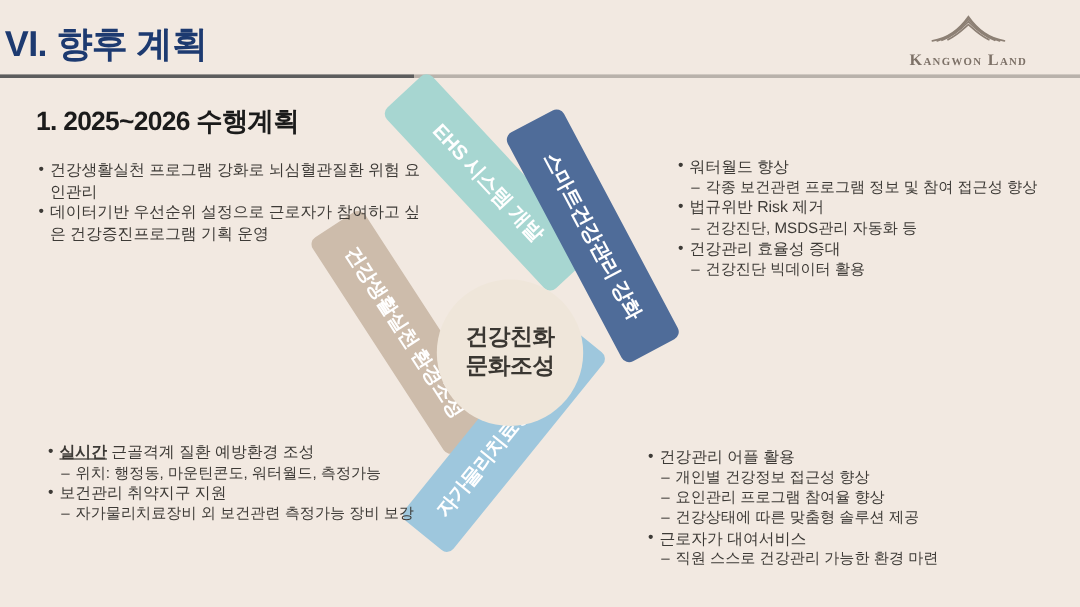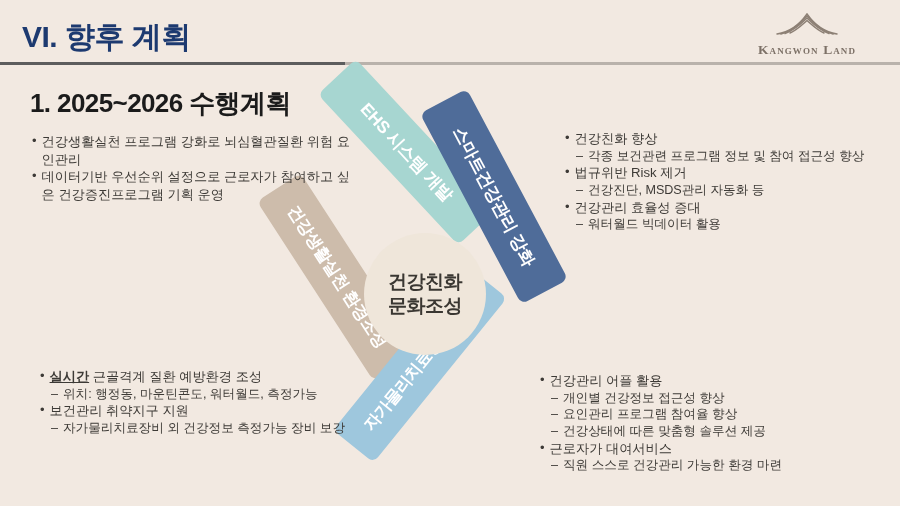--- a/index.html
+++ b/index.html
@@ -6,42 +6,42 @@
   body{
     width:900px;height:506px;overflow:hidden;
     background:#f2e9e1;
     font-family:"Liberation Sans","DejaVu Sans",sans-serif;
     position:relative;
   }
   #slide{position:absolute;inset:0;background:#f2e9e1;overflow:hidden;}
 
   
   .slide-title{
-    position:absolute;left:22px;top:17px;
+    position:absolute;left:4px;top:17px;
     font-size:30px;font-weight:bold;color:#1d3a70;
     letter-spacing:-0.5px;white-space:nowrap;
   }
   .header-rule{
     position:absolute;left:0;top:62px;width:900px;height:3px;
     background:linear-gradient(to right,#5d5d5d 0px,#5d5d5d 345px,#b9b2ab 345px,#b9b2ab 900px);
   }
   .logo-wrap{
     position:absolute;right:22px;top:10px;width:142px;height:48px;
     text-align:center;color:#8a7e72;
   }
   .logo-mark{display:block;margin:0 auto;}
   .logo-text{
     display:block;font-family:"Liberation Serif","DejaVu Serif",serif;
     font-size:13.5px;letter-spacing:1.1px;color:#7d7167;margin-top:6px;
     font-variant:small-caps;font-weight:600;
   }
 
   .section-title{
     position:absolute;left:30px;top:86px;
-    font-size:26px;font-weight:bold;color:#1b1b1b;letter-spacing:-0.6px;
+    font-size:22px;font-weight:bold;color:#1b1b1b;letter-spacing:-0.6px;
   }
 
   
   .txt-block{position:absolute;color:#3d3a36;}
   .li{display:flex;align-items:flex-start;line-height:1.33;}
   .li .mk{flex:0 0 auto;margin-right:5px;}
   .li .tx{flex:1 1 auto;}
   .lvl1{font-size:13.2px;}
   .lvl2{font-size:12.6px;padding-left:11px;}
   .dot{font-size:13px;line-height:1.2;}
@@ -153,59 +153,59 @@
         <span class="tx">건강생활실천 프로그램 강화로 뇌심혈관질환 위험 요인관리</span>
       </div>
       <div class="li lvl1">
         <span class="mk dot">•</span>
         <span class="tx">데이터기반 우선순위 설정으로 근로자가 참여하고 싶은 건강증진프로그램 기획 운영</span>
       </div>
     </div>
   <div class="txt-block" id="tr">
       <div class="li lvl1">
         <span class="mk dot">•</span>
-        <span class="tx">건강친화 향상</span>
+        <span class="tx">워터월드 향상</span>
       </div>
       <div class="li lvl2">
         <span class="mk dash">–</span>
         <span class="tx">각종 보건관련 프로그램 정보 및 참여 접근성 향상</span>
       </div>
       <div class="li lvl1">
         <span class="mk dot">•</span>
         <span class="tx">법규위반 Risk 제거</span>
       </div>
       <div class="li lvl2">
         <span class="mk dash">–</span>
         <span class="tx">건강진단, MSDS관리 자동화 등</span>
       </div>
       <div class="li lvl1">
         <span class="mk dot">•</span>
         <span class="tx">건강관리 효율성 증대</span>
       </div>
       <div class="li lvl2">
         <span class="mk dash">–</span>
-        <span class="tx">워터월드 빅데이터 활용</span>
+        <span class="tx">건강진단 빅데이터 활용</span>
       </div>
     </div>
   <div class="txt-block" id="bl">
       <div class="li lvl1">
         <span class="mk dot">•</span>
         <span class="tx"><span class="bold-u">실시간</span> 근골격계 질환 예방환경 조성</span>
       </div>
       <div class="li lvl2">
         <span class="mk dash">–</span>
         <span class="tx">위치: 행정동, 마운틴콘도, 워터월드, 측정가능</span>
       </div>
       <div class="li lvl1">
         <span class="mk dot">•</span>
         <span class="tx">보건관리 취약지구 지원</span>
       </div>
       <div class="li lvl2">
         <span class="mk dash">–</span>
-        <span class="tx">자가물리치료장비 외 건강정보 측정가능 장비 보강</span>
+        <span class="tx">자가물리치료장비 외 보건관련 측정가능 장비 보강</span>
       </div>
     </div>
   <div class="txt-block" id="br">
       <div class="li lvl1">
         <span class="mk dot">•</span>
         <span class="tx">건강관리 어플 활용</span>
       </div>
       <div class="li lvl2">
         <span class="mk dash">–</span>
         <span class="tx">개인별 건강정보 접근성 향상</span>

